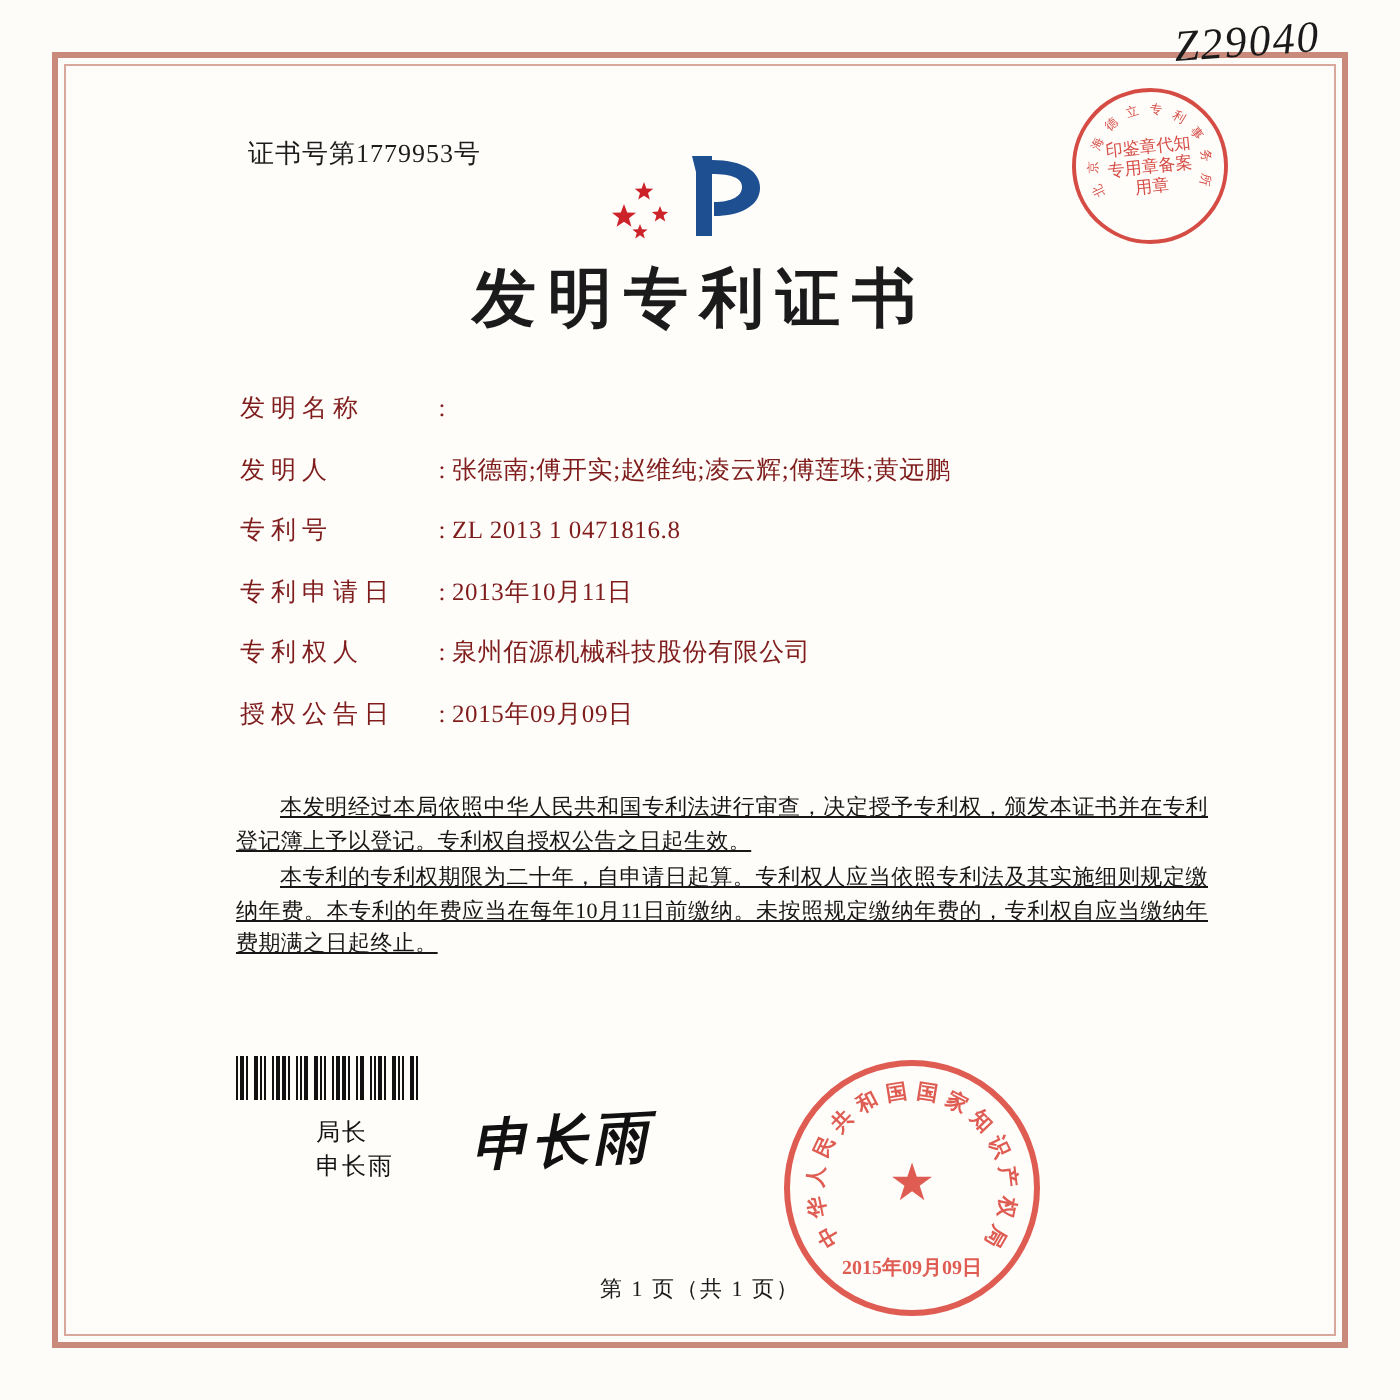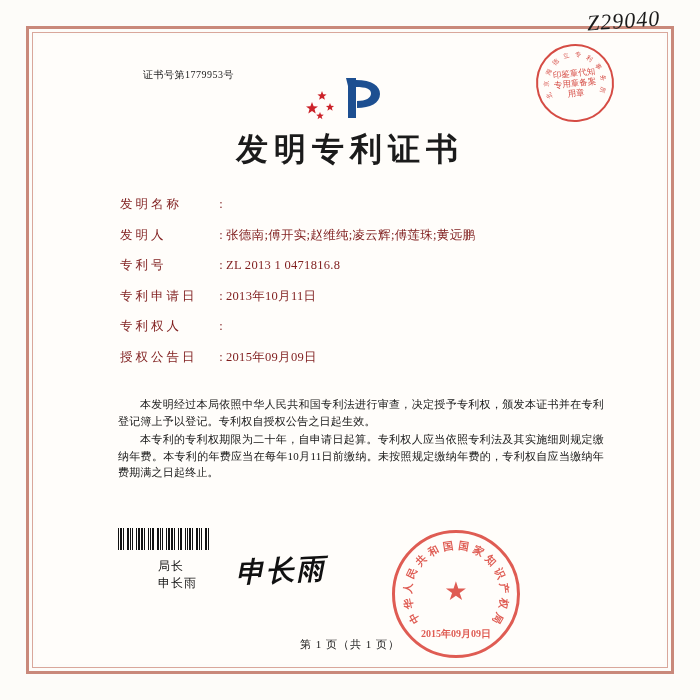--- a/index.html
+++ b/index.html
@@ -60,24 +60,23 @@
     letter-spacing: 1px;
     transform: rotate(-4deg);
     font-style: italic;
   }
 
   
   .cert-no {
     position: absolute;
     left: 124px;
     top: 68px;
-    font-size: 10px;
+    font-size: 13px;
     color: #1c1c1c;
     letter-spacing: 0.5px;
-    margin-left: 19px;
   }
 
   
   .seal-top {
     position: absolute;
     right: 86px;
     top: 44px;
     width: 74px;
     height: 74px;
     border-radius: 50%;
@@ -166,20 +165,21 @@
   
   .body-text {
     position: absolute;
     left: 118px;
     right: 96px;
     top: 396px;
     font-size: 11px;
     line-height: 16.5px;
     color: #171717;
     text-align: justify;
+    text-decoration: underline;
   }
   .body-text p {
     margin: 0 0 2px 0;
     text-indent: 22px;
     letter-spacing: 0.2px;
   }
 
   
   .barcode {
     position: absolute;
@@ -336,20 +336,21 @@
       <div class="field-value">ZL 2013 1 0471816.8</div>
     </div>
     <div class="field-row">
       <div class="field-label">专利申请日</div>
       <div class="field-colon">:</div>
       <div class="field-value">2013年10月11日</div>
     </div>
     <div class="field-row">
       <div class="field-label">专利权人</div>
       <div class="field-colon">:</div>
+      <div class="field-value">泉州佰源机械科技股份有限公司</div>
     </div>
     <div class="field-row">
       <div class="field-label">授权公告日</div>
       <div class="field-colon">:</div>
       <div class="field-value">2015年09月09日</div>
     </div>
   </div>
 
   <div class="body-text">
     <p>本发明经过本局依照中华人民共和国专利法进行审查，决定授予专利权，颁发本证书并在专利登记簿上予以登记。专利权自授权公告之日起生效。</p>

